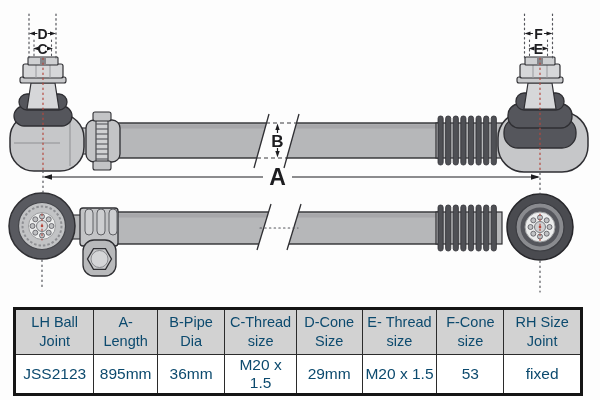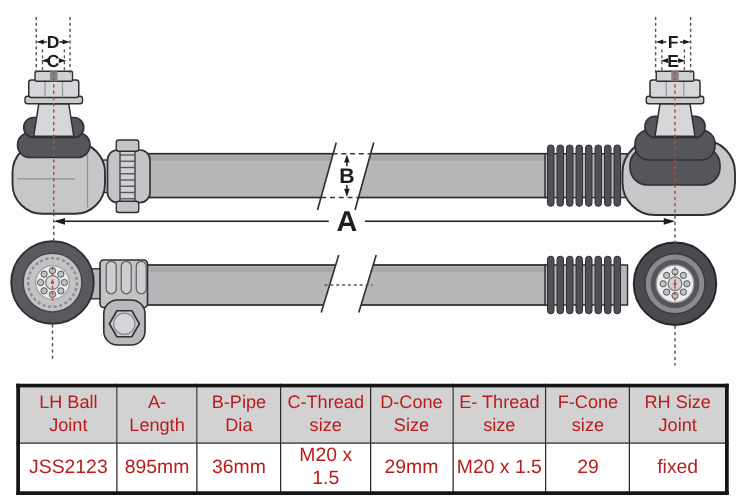--- a/index.html
+++ b/index.html
@@ -10,21 +10,21 @@
   svg text{font-family:"Liberation Sans", sans-serif;fill:#1d1d20;}
   .dim-label{font-weight:bold;}
 
   table.spec{
     position:absolute;left:13px;top:307px;width:570px;
     border-collapse:collapse;table-layout:fixed;
     border:3px solid #151515;background:#ffffff;
   }
   table.spec th, table.spec td{
     border:1.5px solid #2b2b2b;text-align:center;vertical-align:middle;
-    padding:1px 2px;color:#b91c1c;overflow:hidden;
+    padding:1px 2px;color:#0c4a6e;overflow:hidden;
   }
   table.spec th{
     background:#d2d2d2;font-weight:normal;font-size:14.5px;height:42px;
   }
   table.spec th span{display:block;line-height:1.32;}
   table.spec td{font-size:15.5px;height:31px;}
 </style>
 </head>
 <body>
 
@@ -296,18 +296,18 @@
       </tr>
     </thead>
     <tbody>
       <tr>
         <td>JSS2123</td>
         <td>895mm</td>
         <td>36mm</td>
         <td>M20 x 1.5</td>
         <td>29mm</td>
         <td>M20 x 1.5</td>
-        <td>29</td>
+        <td>53</td>
         <td>fixed</td>
       </tr>
     </tbody>
   </table>
 </div>
 
 </body></html>

